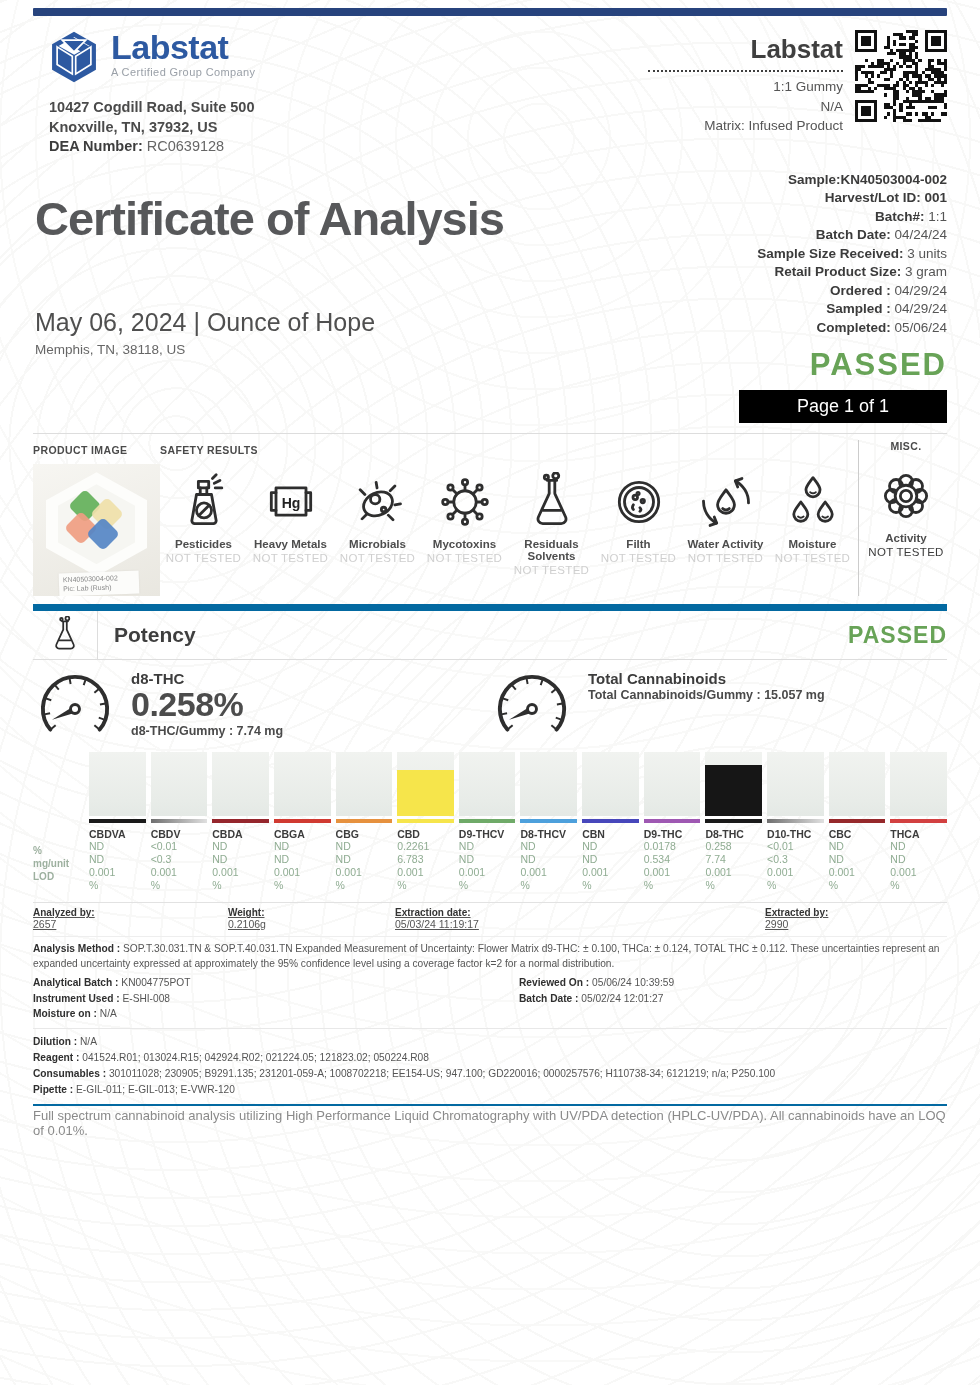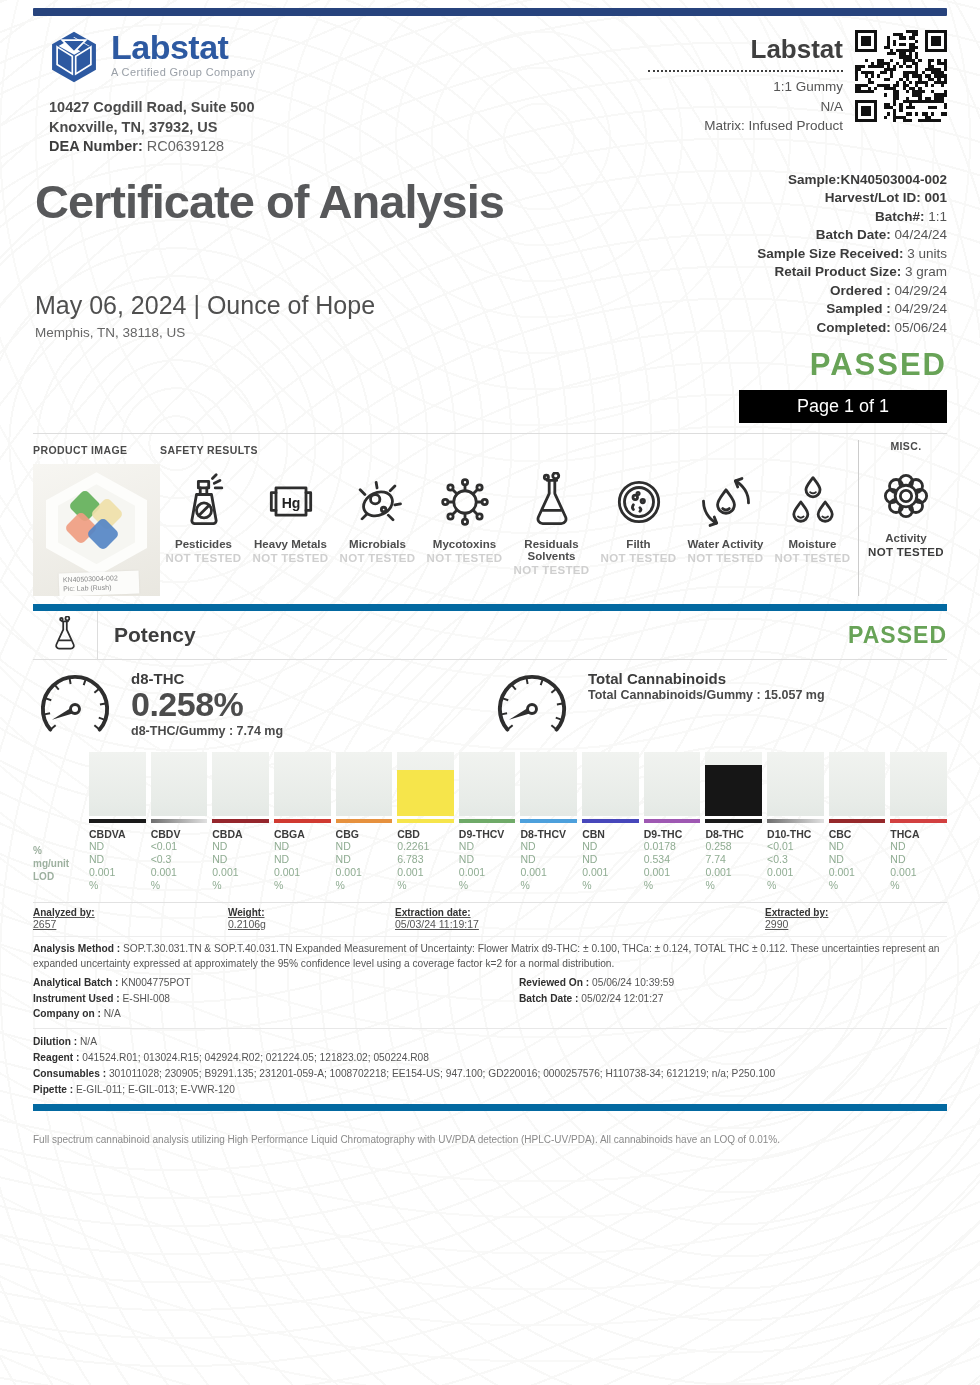--- a/index.html
+++ b/index.html
@@ -28,21 +28,21 @@
   .right-head{display:flex;gap:12px;align-items:flex-start;}
   .right-meta{text-align:right;margin-top:6px;}
   .right-meta .lab-name{font-size:26px;font-weight:700;color:#3f3f3f;line-height:1;}
   .dotted-sep{border-top:2px dotted #3f3f3f;width:195px;margin:8px 0 5px auto;}
   .right-meta .ln{font-size:13.5px;color:#555;line-height:1.45;}
   .qr{width:92px;height:92px;background:#fff;}
   .qr svg{width:92px;height:92px;display:block;}
 
   
   .mid-row{display:flex;justify-content:space-between;margin-top:14px;}
-  .doc-title{font-size:47px;font-weight:800;color:#57585a;letter-spacing:-1px;margin:6px 0 0 2px;line-height:1.05;}
+  .doc-title{font-size:47px;font-weight:800;color:#57585a;letter-spacing:-1px;margin:23px 0 0 2px;line-height:1.05;}
   .client{margin:64px 0 0 2px;}
   .client .cdate{font-size:25px;color:#4f4f4f;line-height:1.2;}
   .client .cad{font-size:13.5px;color:#666;line-height:1.35;margin-top:4px;}
   .right-col{text-align:right;min-width:300px;}
   .sample-meta .line{font-size:13.5px;line-height:18.5px;color:#555;}
   .sample-meta .line b{color:#3b3b3b;}
   .sample-meta .line:nth-child(1) span,.sample-meta .line:nth-child(2) span{font-weight:700;color:#3b3b3b;}
   .big-pass{font-size:31px;font-weight:800;letter-spacing:2px;margin-top:10px;}
   .page-box{background:#000;color:#fff;font-size:18px;width:208px;height:33px;
     display:flex;align-items:center;justify-content:center;margin:7px 0 0 auto;}
@@ -64,21 +64,21 @@
   .g2{left:62px;top:38px;background:#efe0a9;}
   .g3{left:36px;top:52px;background:#ef9d82;}
   .g4{left:58px;top:58px;background:#5585c5;}
   .photo-label{position:absolute;left:26px;bottom:2px;width:72px;background:#fcfcfa;
     padding:3px 4px 2px;font-size:7px;color:#888;line-height:1.25;transform:rotate(-2deg);box-shadow:0 0 2px rgba(0,0,0,.08);}
   .safety-col{flex:1;}
   .icons-row{display:flex;margin-top:10px;}
   .test{width:87px;text-align:center;}
   .test svg{width:60px;height:60px;display:block;margin:4px auto 6px;}
   .test-name{font-size:11.5px;font-weight:700;color:#4d4d4d;}
-  .test-status{font-size:11.5px;font-weight:700;color:#cfcfcf;margin-top:2px;letter-spacing:.3px;}
+  .test-status{font-size:11.5px;font-weight:400;color:#cfcfcf;margin-top:2px;letter-spacing:.3px;}
   .misc-col{width:92px;border-left:1px solid #ccc;padding-left:4px;margin-left:2px;}
   .misc-col .sec-label{text-align:center;display:block;}
   .misc-col .test{width:86px;}
   .misc-col .test-status{color:#3c3c3c;}
 
   
   .potency-band{display:flex;align-items:center;border-top:7px solid #0369a1;border-bottom:1px solid #ddd;
     margin-top:8px;height:48px;}
   .pot-icon-cell{width:64px;border-right:1px solid #ddd;height:100%;display:flex;align-items:center;justify-content:center;}
   .pot-icon-cell svg{width:38px;height:38px;}
@@ -113,21 +113,21 @@
   .meta-cell span{font-size:10.5px;}
   .mc1{width:195px;} .mc2{width:167px;} .mc3{width:370px;} .mc4{flex:1;}
 
   .method-block{border-top:1px solid #eee;margin-top:6px;padding-top:5px;font-size:10.2px;color:#555;line-height:1.45;}
   .method-block b{color:#2f2f2f;}
   .method-cols{display:flex;margin-top:3px;}
   .method-left{width:486px;}
   .kv{font-size:10.2px;line-height:1.55;color:#555;}
   .kv b{color:#2f2f2f;}
   .materials{border-top:1px solid #e8e8e8;margin-top:6px;padding-top:5px;}
-  .note-line{border-top:7px solid #0369a1;margin-top:7px;padding-top:23px;font-size:10px;color:#8a8a8a;}
+  .note-line{border-top:2px solid #0369a1;margin-top:7px;padding-top:2px;font-size:13px;color:#8a8a8a;}
 
   .spacer{height:268px;}
   .icon-stroke{fill:none;stroke:#2e2e2e;stroke-width:3;stroke-linecap:round;stroke-linejoin:round;}
 </style>
 </head>
 <body>
 
 <svg width="0" height="0" style="position:absolute">
   <defs>
     <symbol id="gauge" viewBox="0 0 86 76">
@@ -871,21 +871,21 @@
     <div class="meta-cell mc3"><b>Extraction date:</b><span>05/03/24 11:19:17</span></div>
     <div class="meta-cell mc4"><b>Extracted by:</b><span>2990</span></div>
   </div>
 
   <div class="method-block">
     <div><b>Analysis Method :</b> <span>SOP.T.30.031.TN &amp; SOP.T.40.031.TN Expanded Measurement of Uncertainty: Flower Matrix d9-THC: ± 0.100, THCa: ± 0.124, TOTAL THC ± 0.112. These uncertainties represent an expanded uncertainty expressed at approximately the 95% confidence level using a coverage factor k=2 for a normal distribution.</span></div>
     <div class="method-cols">
       <div class="method-left">
         <div class="kv"><b>Analytical Batch :</b> <span>KN004775POT</span></div>
         <div class="kv"><b>Instrument Used :</b> <span>E-SHI-008</span></div>
-        <div class="kv"><b>Company on :</b> <span>N/A</span></div>
+        <div class="kv"><b>Moisture on :</b> <span>N/A</span></div>
       </div>
       <div>
         <div class="kv"><b>Reviewed On :</b> <span>05/06/24 10:39:59</span></div>
         <div class="kv"><b>Batch Date :</b> <span>05/02/24 12:01:27</span></div>
       </div>
     </div>
   </div>
 
   <div class="materials">
     <div class="kv"><b>Dilution :</b> <span>N/A</span></div>

